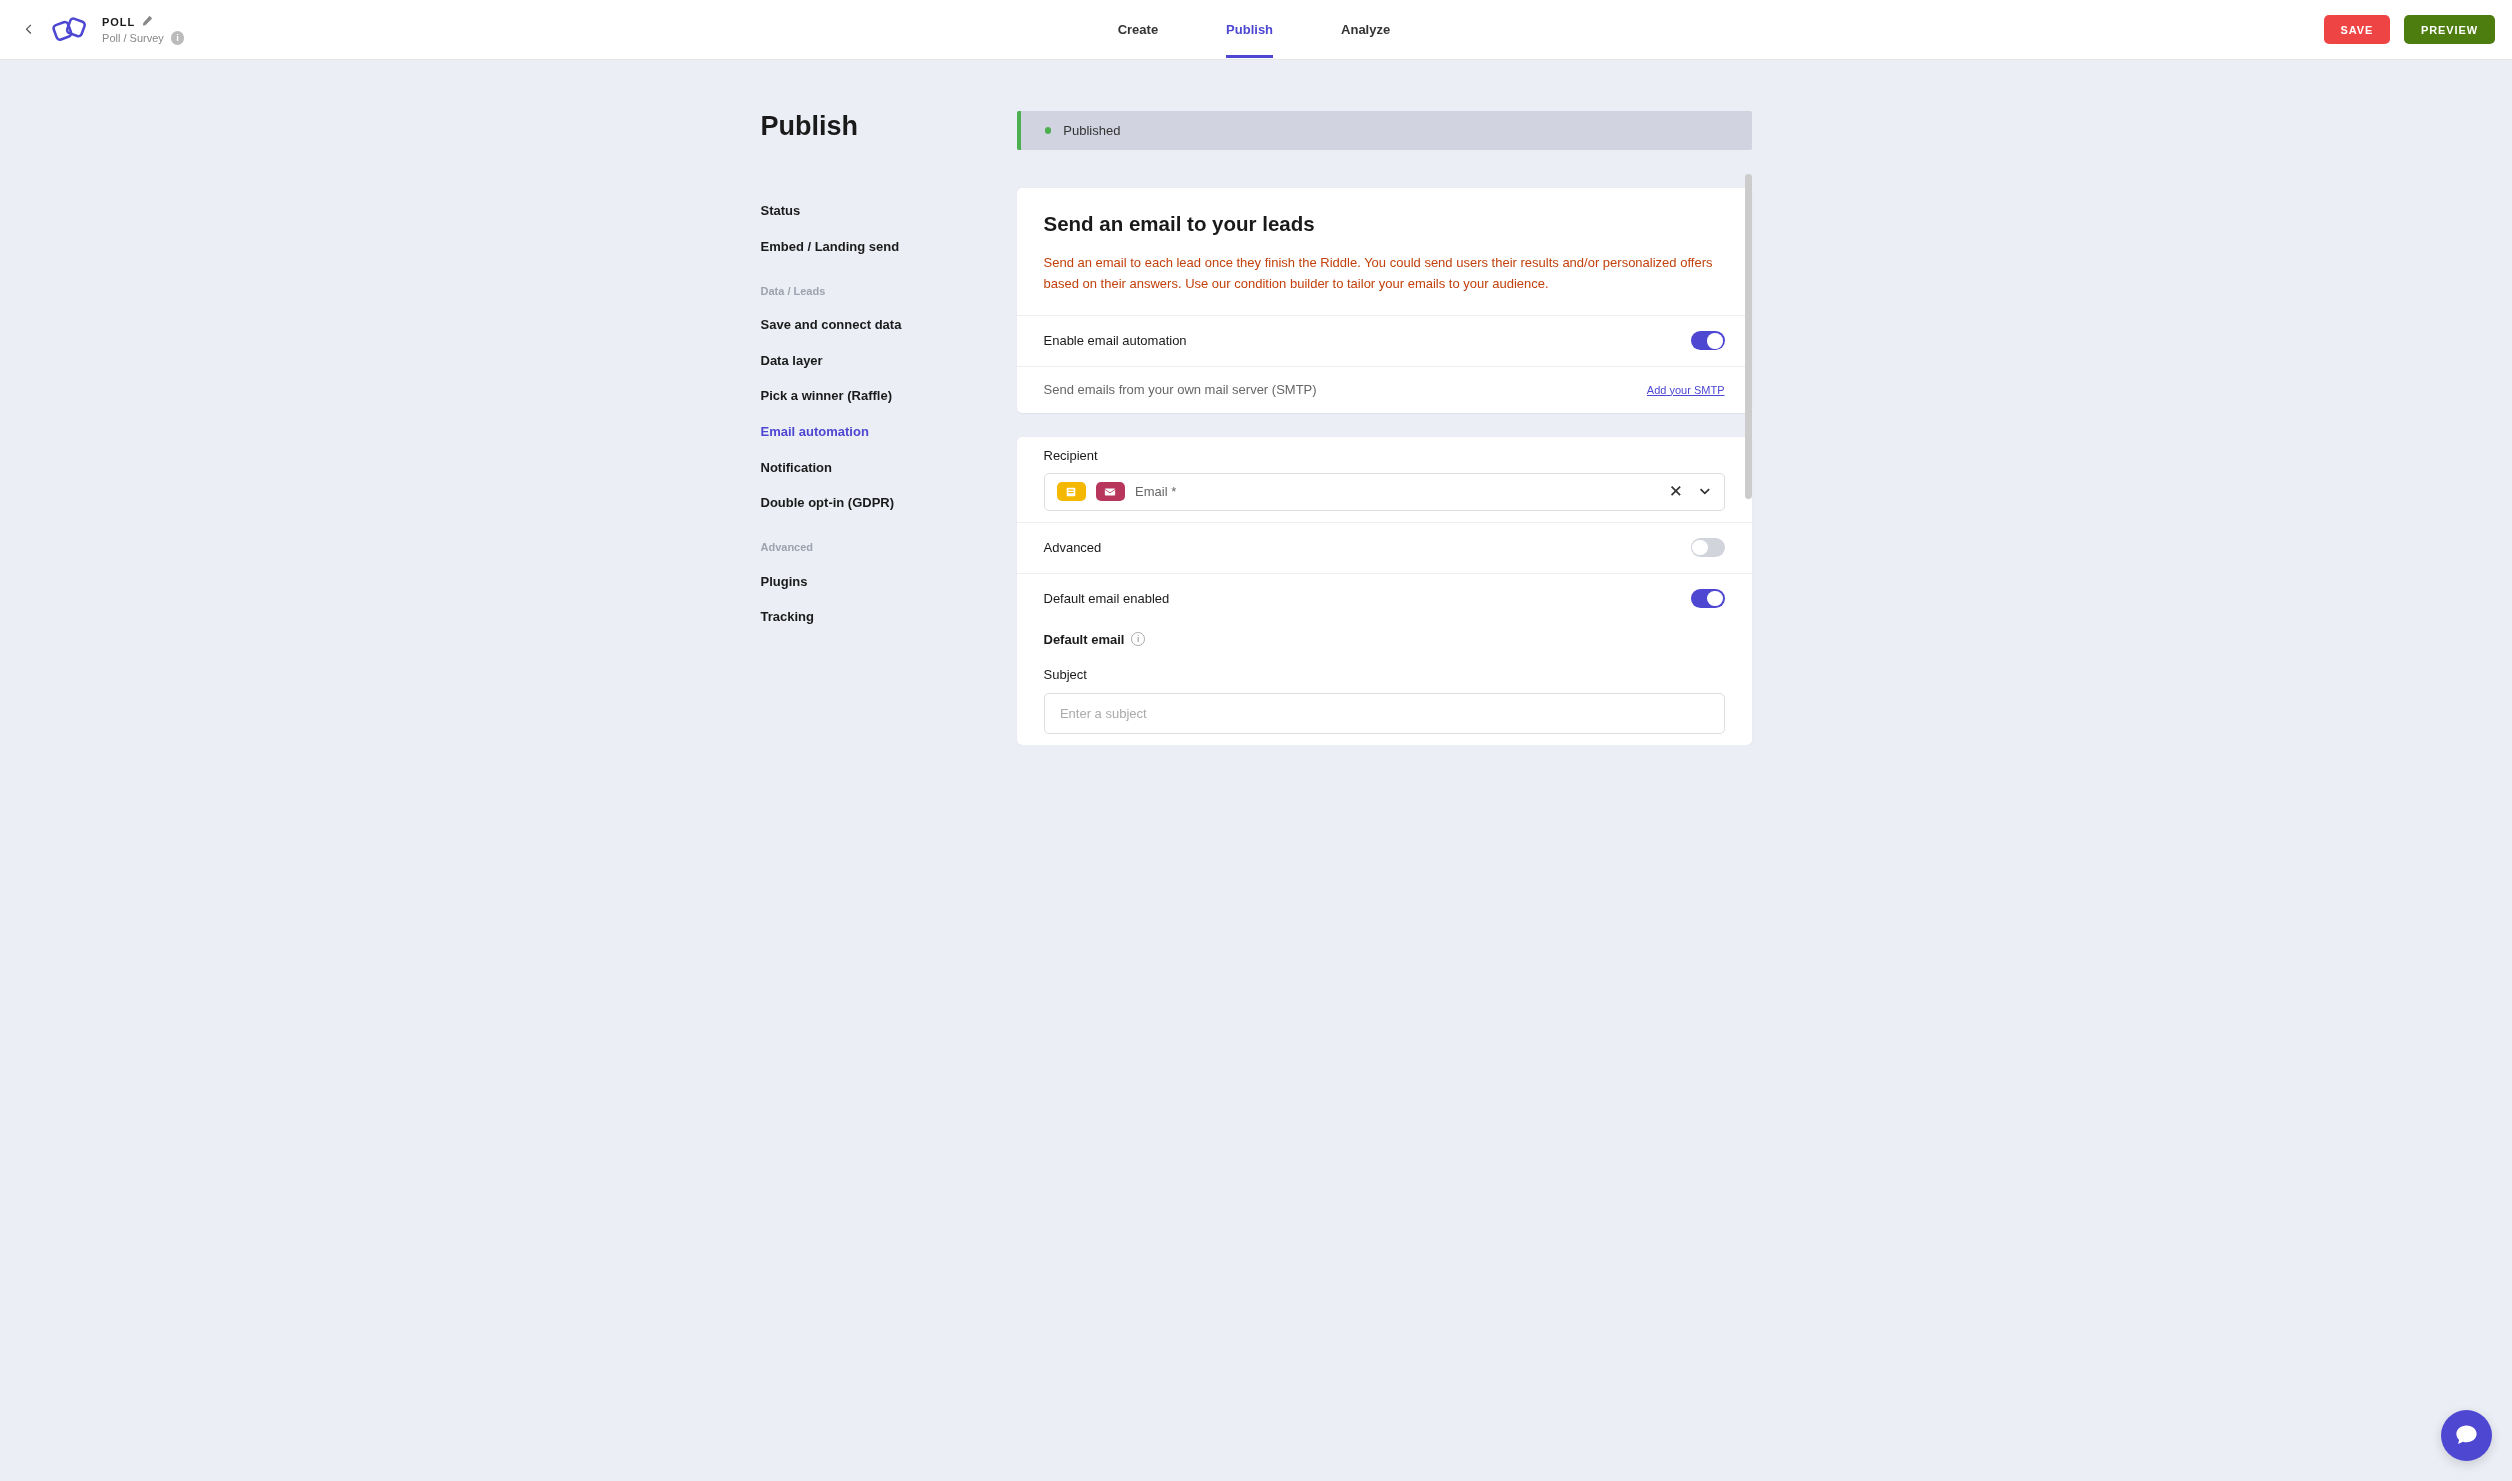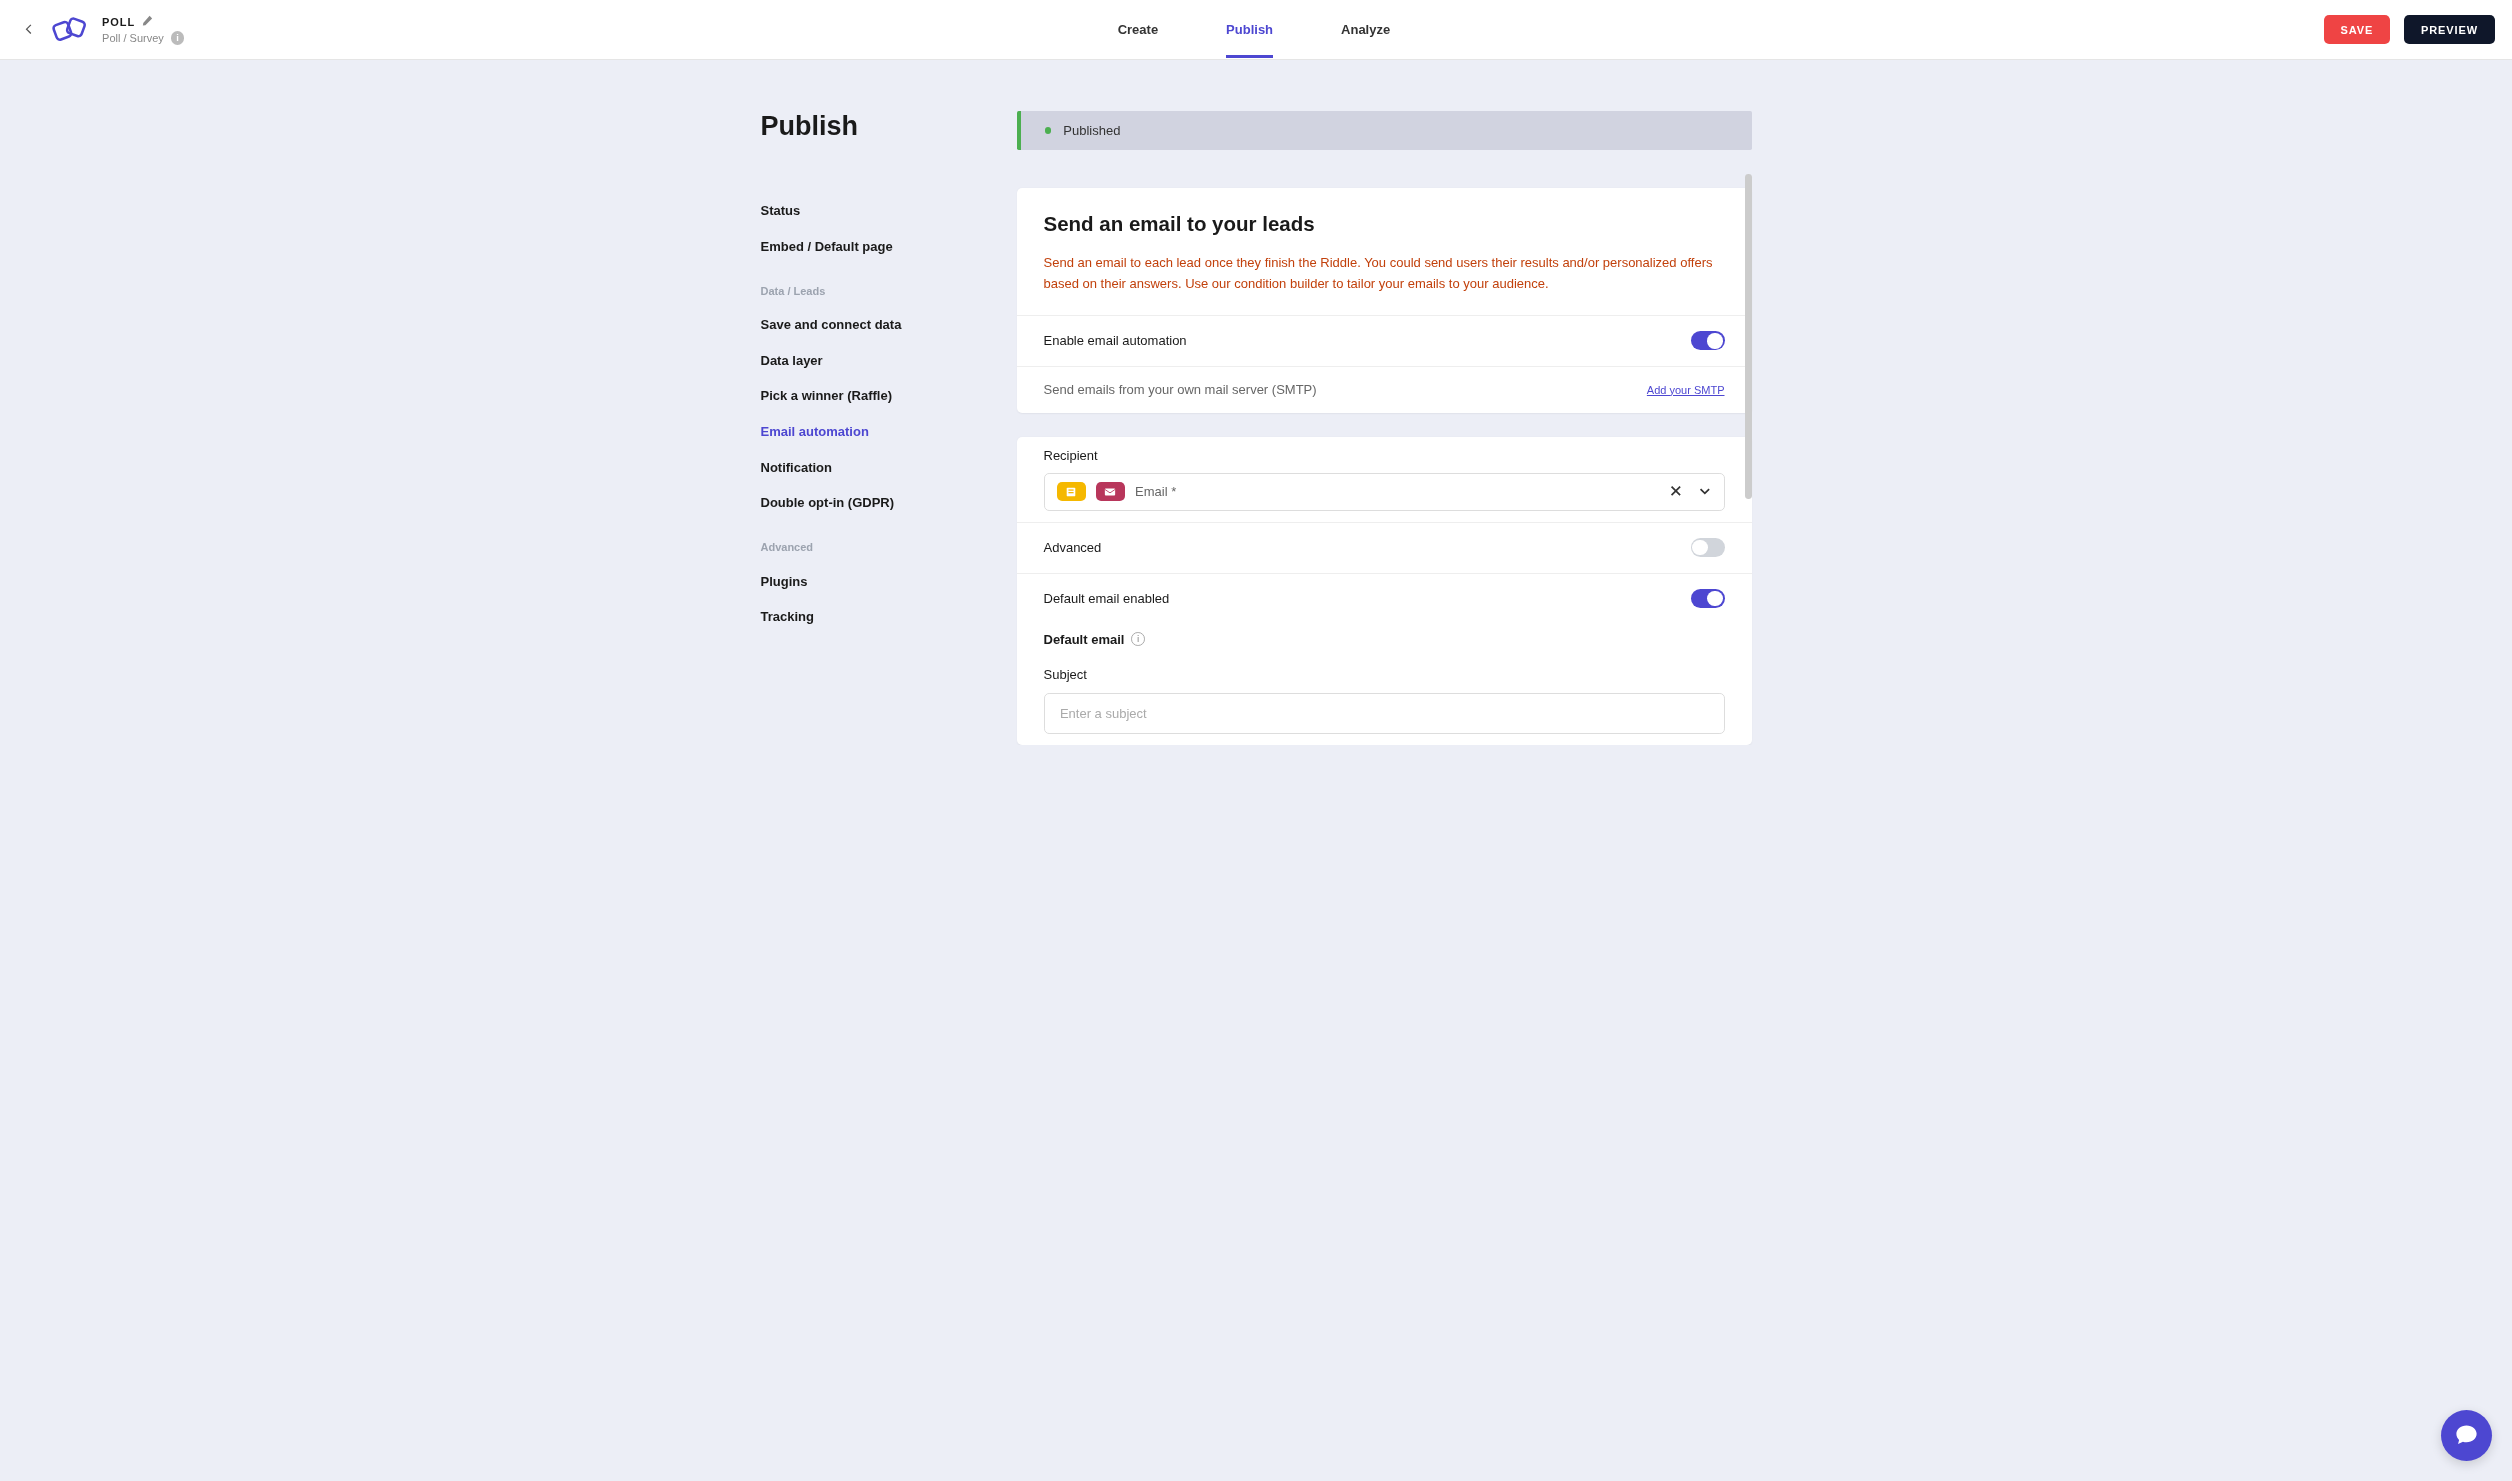--- a/index.html
+++ b/index.html
@@ -14,21 +14,21 @@
 .subtitle-row { display: flex; align-items: center; gap: 6.8px; margin-top: 1.7px; }
 .subtitle-text { font-size: 11px; color: #888; }
 .info-icon { width: 13.7px; height: 13.7px; border-radius: 50%; background: #bbb; color: #fff; font-size: 9.4px; font-weight: bold; display: flex; align-items: center; justify-content: center; cursor: pointer; }
 .nav-tabs { flex: 1; display: flex; justify-content: center; gap: 68px; }
 .nav-tab { font-size: 13px; font-weight: 700; color: #333; cursor: pointer; padding: 20.5px 0; position: relative; }
 .nav-tab.active { color: #4d47d1; }
 .nav-tab.active::after { content: ''; position: absolute; bottom: 0; left: 0; right: 0; height: 2.6px; background: #4d47d1; }
 .header-actions { display: flex; gap: 13.7px; }
 .btn { padding: 8.5px 17px; border-radius: 5.1px; font-size: 11px; font-weight: 700; letter-spacing: 0.9px; cursor: pointer; border: none; }
 .btn-dark { background: #ef4444; color: #fff; }
-.btn-primary { background: #0f172a; color: #fff; }
+.btn-primary { background: #4d7c0f; color: #fff; }
 .content { display: flex; max-width: 1025px; margin: 51px auto 0; gap: 0; padding: 0 17px; }
 .sidebar { width: 256px; flex-shrink: 0; }
 .page-heading { font-size: 27px; font-weight: 700; margin-bottom: 51px; }
 .sidebar-item { font-size: 13px; font-weight: 600; padding: 10.3px 0; cursor: pointer; color: #1a1a1a; }
 .sidebar-item.active { color: #4d47d1; }
 .sidebar-section-label { font-size: 11px; font-weight: 600; color: #9ca3af; margin: 20.5px 0 10.3px; }
 .main { flex: 1; }
 .status-banner { background: #d1d3e0; border-left: 4.3px solid #4caf50; padding: 12px 24px; display: flex; align-items: center; gap: 12px; border-radius: 1.7px; }
 .status-dot { width: 6.8px; height: 6.8px; border-radius: 50%; background: #4caf50; }
 .status-text { font-size: 13px; color: #333; }
@@ -103,21 +103,21 @@
     <button class="btn btn-dark">SAVE</button>
     <button class="btn btn-primary">PREVIEW</button>
   </div>
 </header>
 
 <div class="content">
   <aside class="sidebar">
     <h1 class="page-heading">Publish</h1>
 
     <div class="sidebar-item">Status</div>
-    <div class="sidebar-item">Embed / Default page</div>
+    <div class="sidebar-item">Embed / Landing send</div>
 
     <div class="sidebar-section-label">Data / Leads</div>
     <div class="sidebar-item">Save and connect data</div>
     <div class="sidebar-item">Data layer</div>
     <div class="sidebar-item">Pick a winner (Raffle)</div>
     <div class="sidebar-item active">Email automation</div>
     <div class="sidebar-item">Notification</div>
     <div class="sidebar-item">Double opt-in (GDPR)</div>
 
     <div class="sidebar-section-label">Advanced</div>

